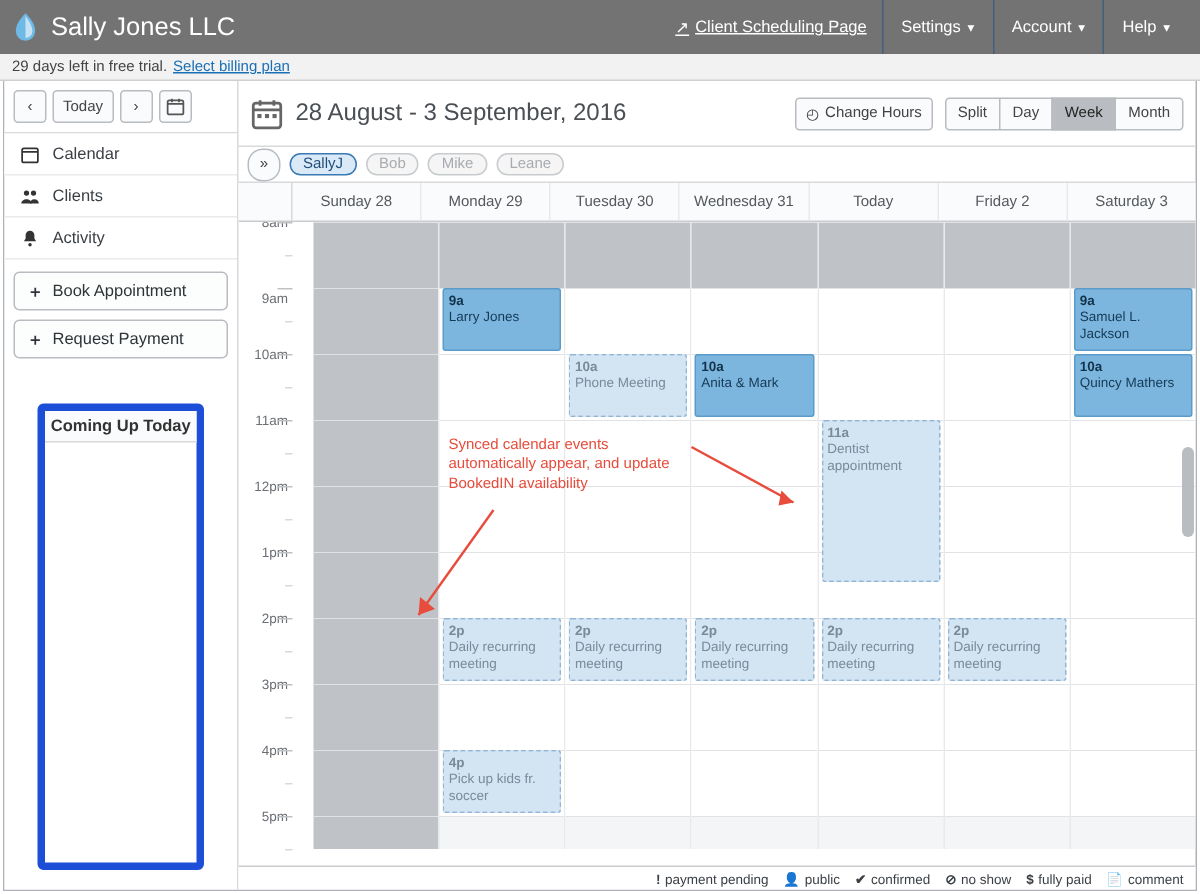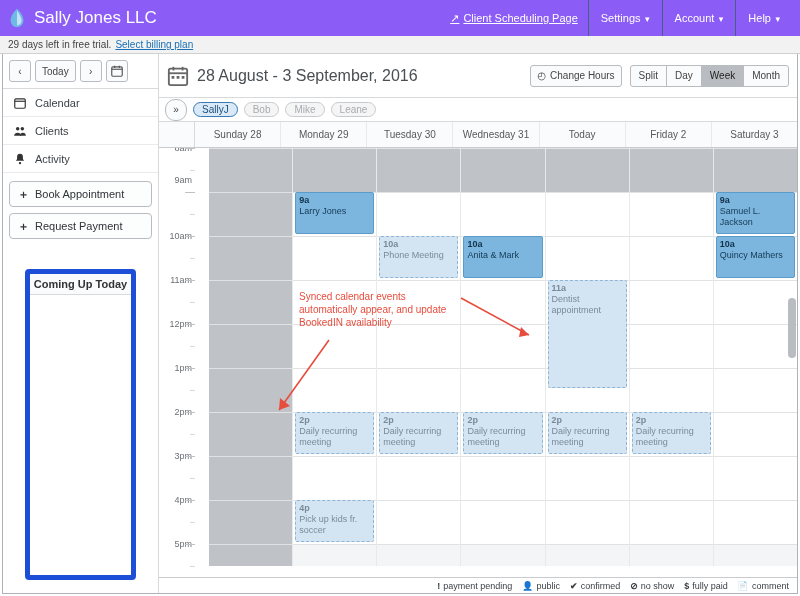--- a/index.html
+++ b/index.html
@@ -1,19 +1,19 @@
 <!DOCTYPE html>
 <html><head>
 <meta charset="utf-8">
 <style>
   * { box-sizing: border-box; margin: 0; padding: 0; }
   html, body { width: 800px; height: 596px; font-family: Verdana, Geneva, sans-serif; font-size: 11px; color: #333; background: #fff; overflow: hidden; }
 
   
-  .header { height: 36px; background: #8b5cf6; color: #fff; display: flex; align-items: center; padding: 0 8px 0 6px; }
+  .header { height: 36px; background: #737373; color: #fff; display: flex; align-items: center; padding: 0 8px 0 6px; }
   .header .logo { width: 22px; height: 22px; margin-right: 6px; position: relative; }
   .header .logo svg { width: 22px; height: 22px; }
   .header h1 { font-size: 17px; font-weight: normal; flex: 0 0 auto; }
   .header .spacer { flex: 1 1 auto; }
   .header .hdr-link { color: #fff; text-decoration: underline; font-size: 11px; margin-right: 10px; display:flex; align-items:center; gap:4px;}
   .header .hdr-btn { color: #fff; background: transparent; border: none; border-left: 1px solid #41617e; height: 36px; padding: 0 12px; font-size: 11px; cursor: pointer; }
   .header .hdr-btn .caret { font-size: 9px; margin-left: 2px;}
 
   
   .trialbar { height: 18px; background: #f2f2f2; border-bottom: 1px solid #d0d0d0; font-size: 10px; color: #444; padding-left: 8px; display:flex; align-items:center; gap:4px;}
@@ -242,21 +242,21 @@
           <div class="dh">Friday 2</div>
           <div class="dh">Saturday 3</div>
         </div>
     </div>
 
     <div class="grid-scroll" id="grid-scroll">
       <div class="hours" id="hours-col" style="height: 418px;">
           <div class="hour-label" style="top: 0px;">8am</div>
           <div class="hour-tick-long" style="top: 0px;"></div>
           <div class="hour-tick-short" style="top: 22px;"></div>
-          <div class="hour-label" style="top: 32px;">9am</div>
+          <div class="hour-label" style="top: 51px;">9am</div>
           <div class="hour-tick-long" style="top: 44px;"></div>
           <div class="hour-tick-short" style="top: 66px;"></div>
           <div class="hour-label" style="top: 88px;">10am</div>
           <div class="hour-tick-long" style="top: 88px;"></div>
           <div class="hour-tick-short" style="top: 110px;"></div>
           <div class="hour-label" style="top: 132px;">11am</div>
           <div class="hour-tick-long" style="top: 132px;"></div>
           <div class="hour-tick-short" style="top: 154px;"></div>
           <div class="hour-label" style="top: 176px;">12pm</div>
           <div class="hour-tick-long" style="top: 176px;"></div>

